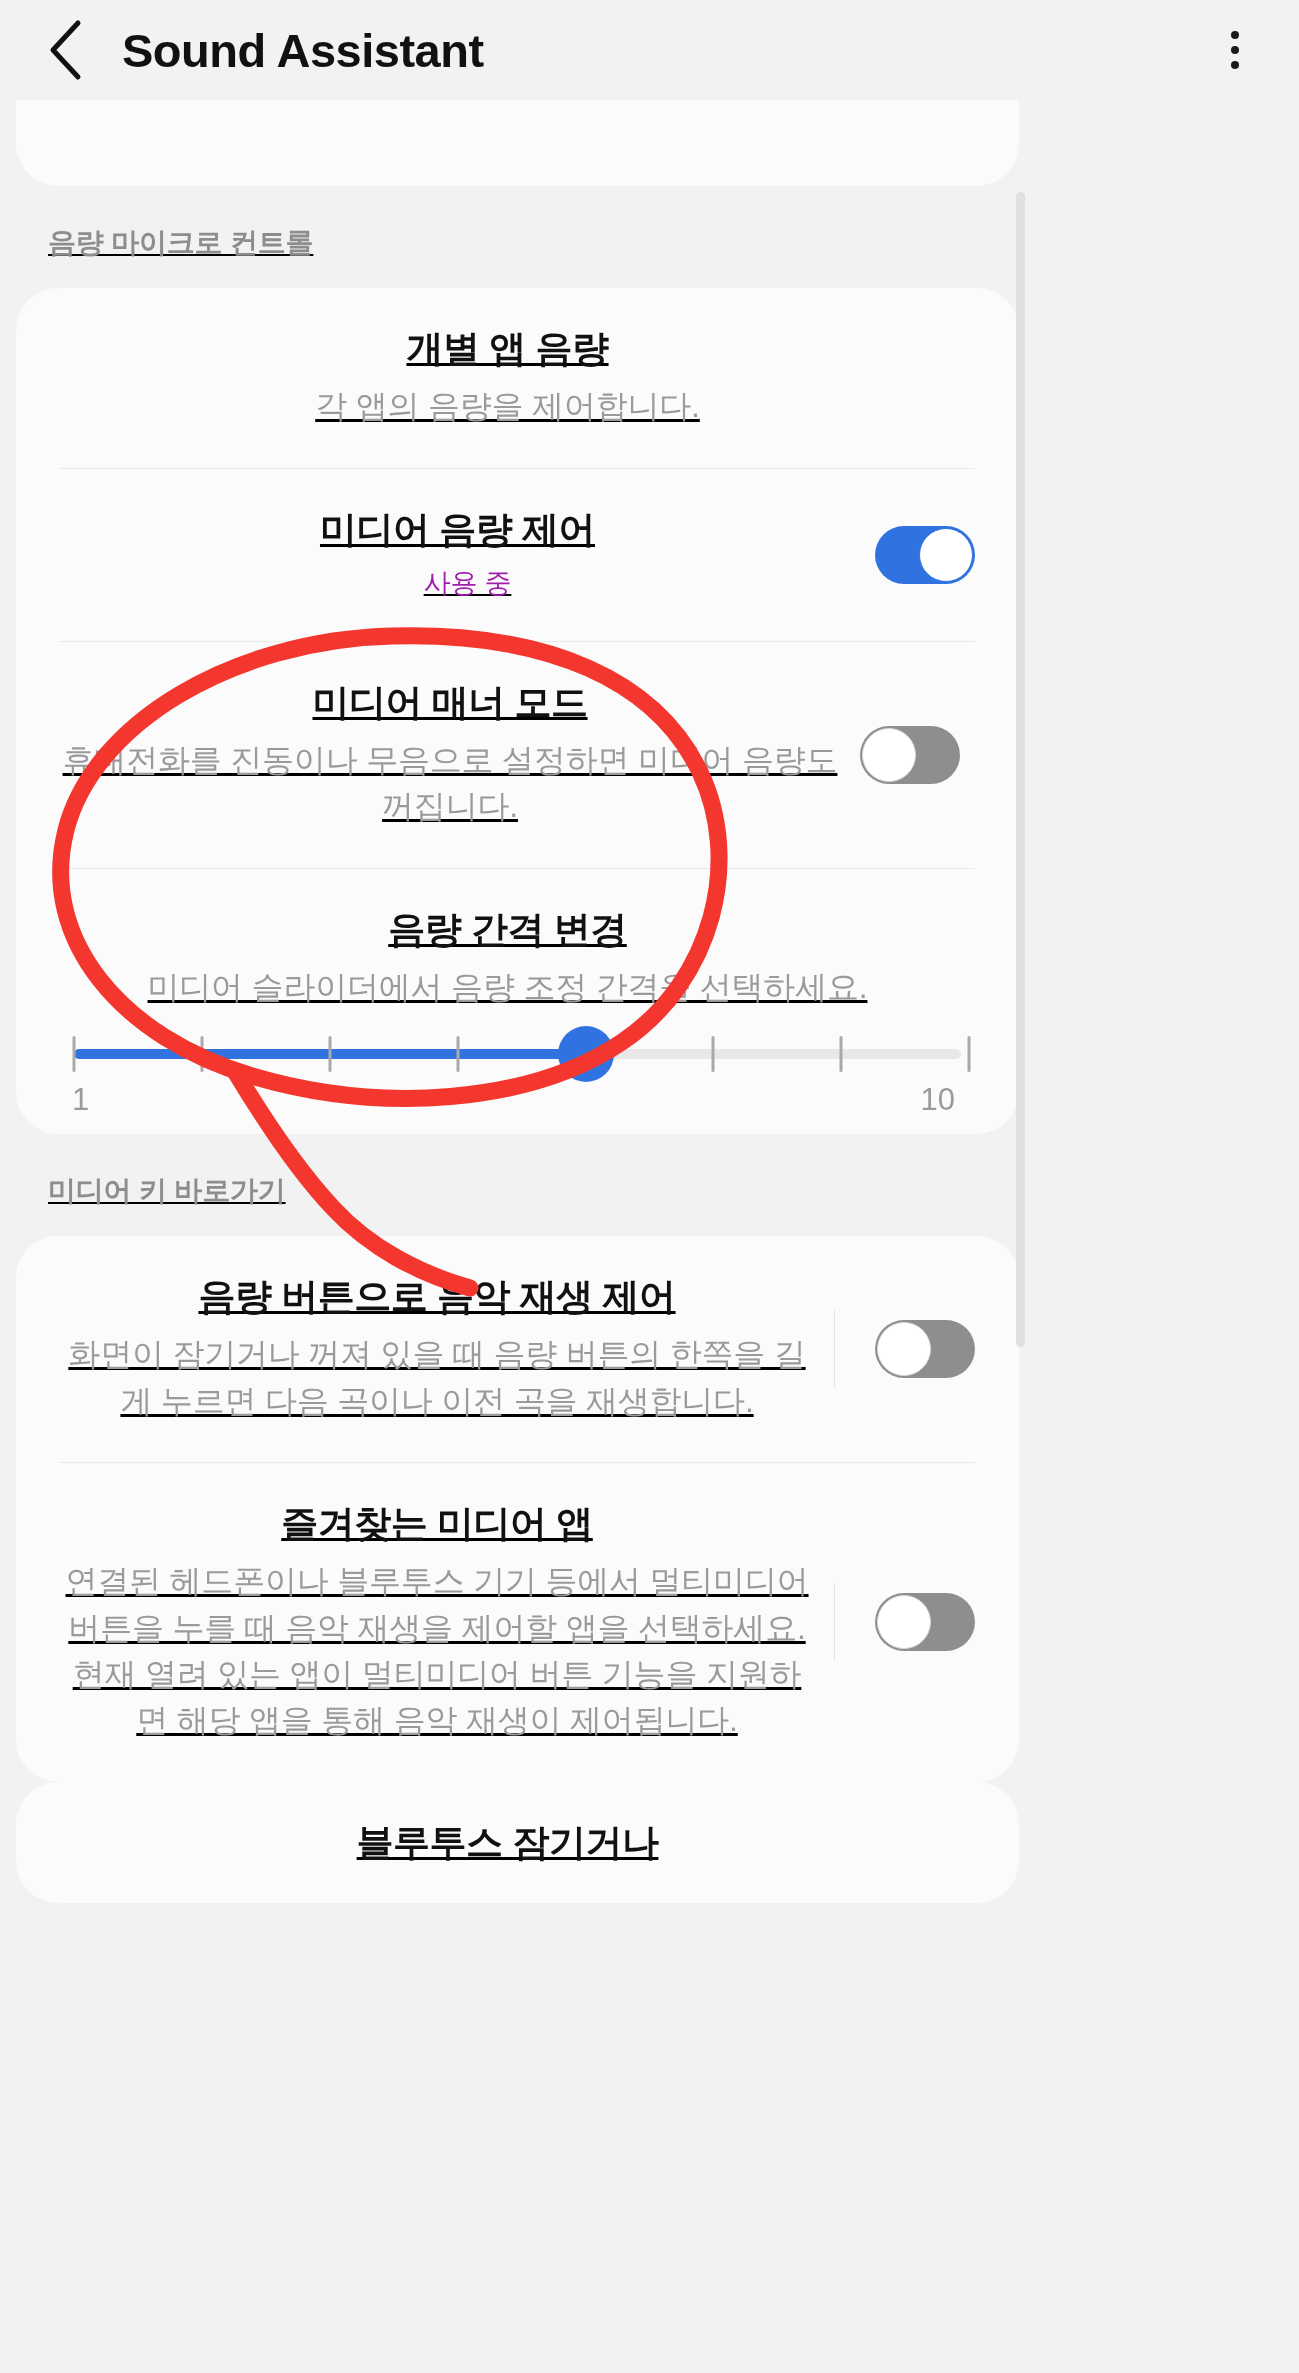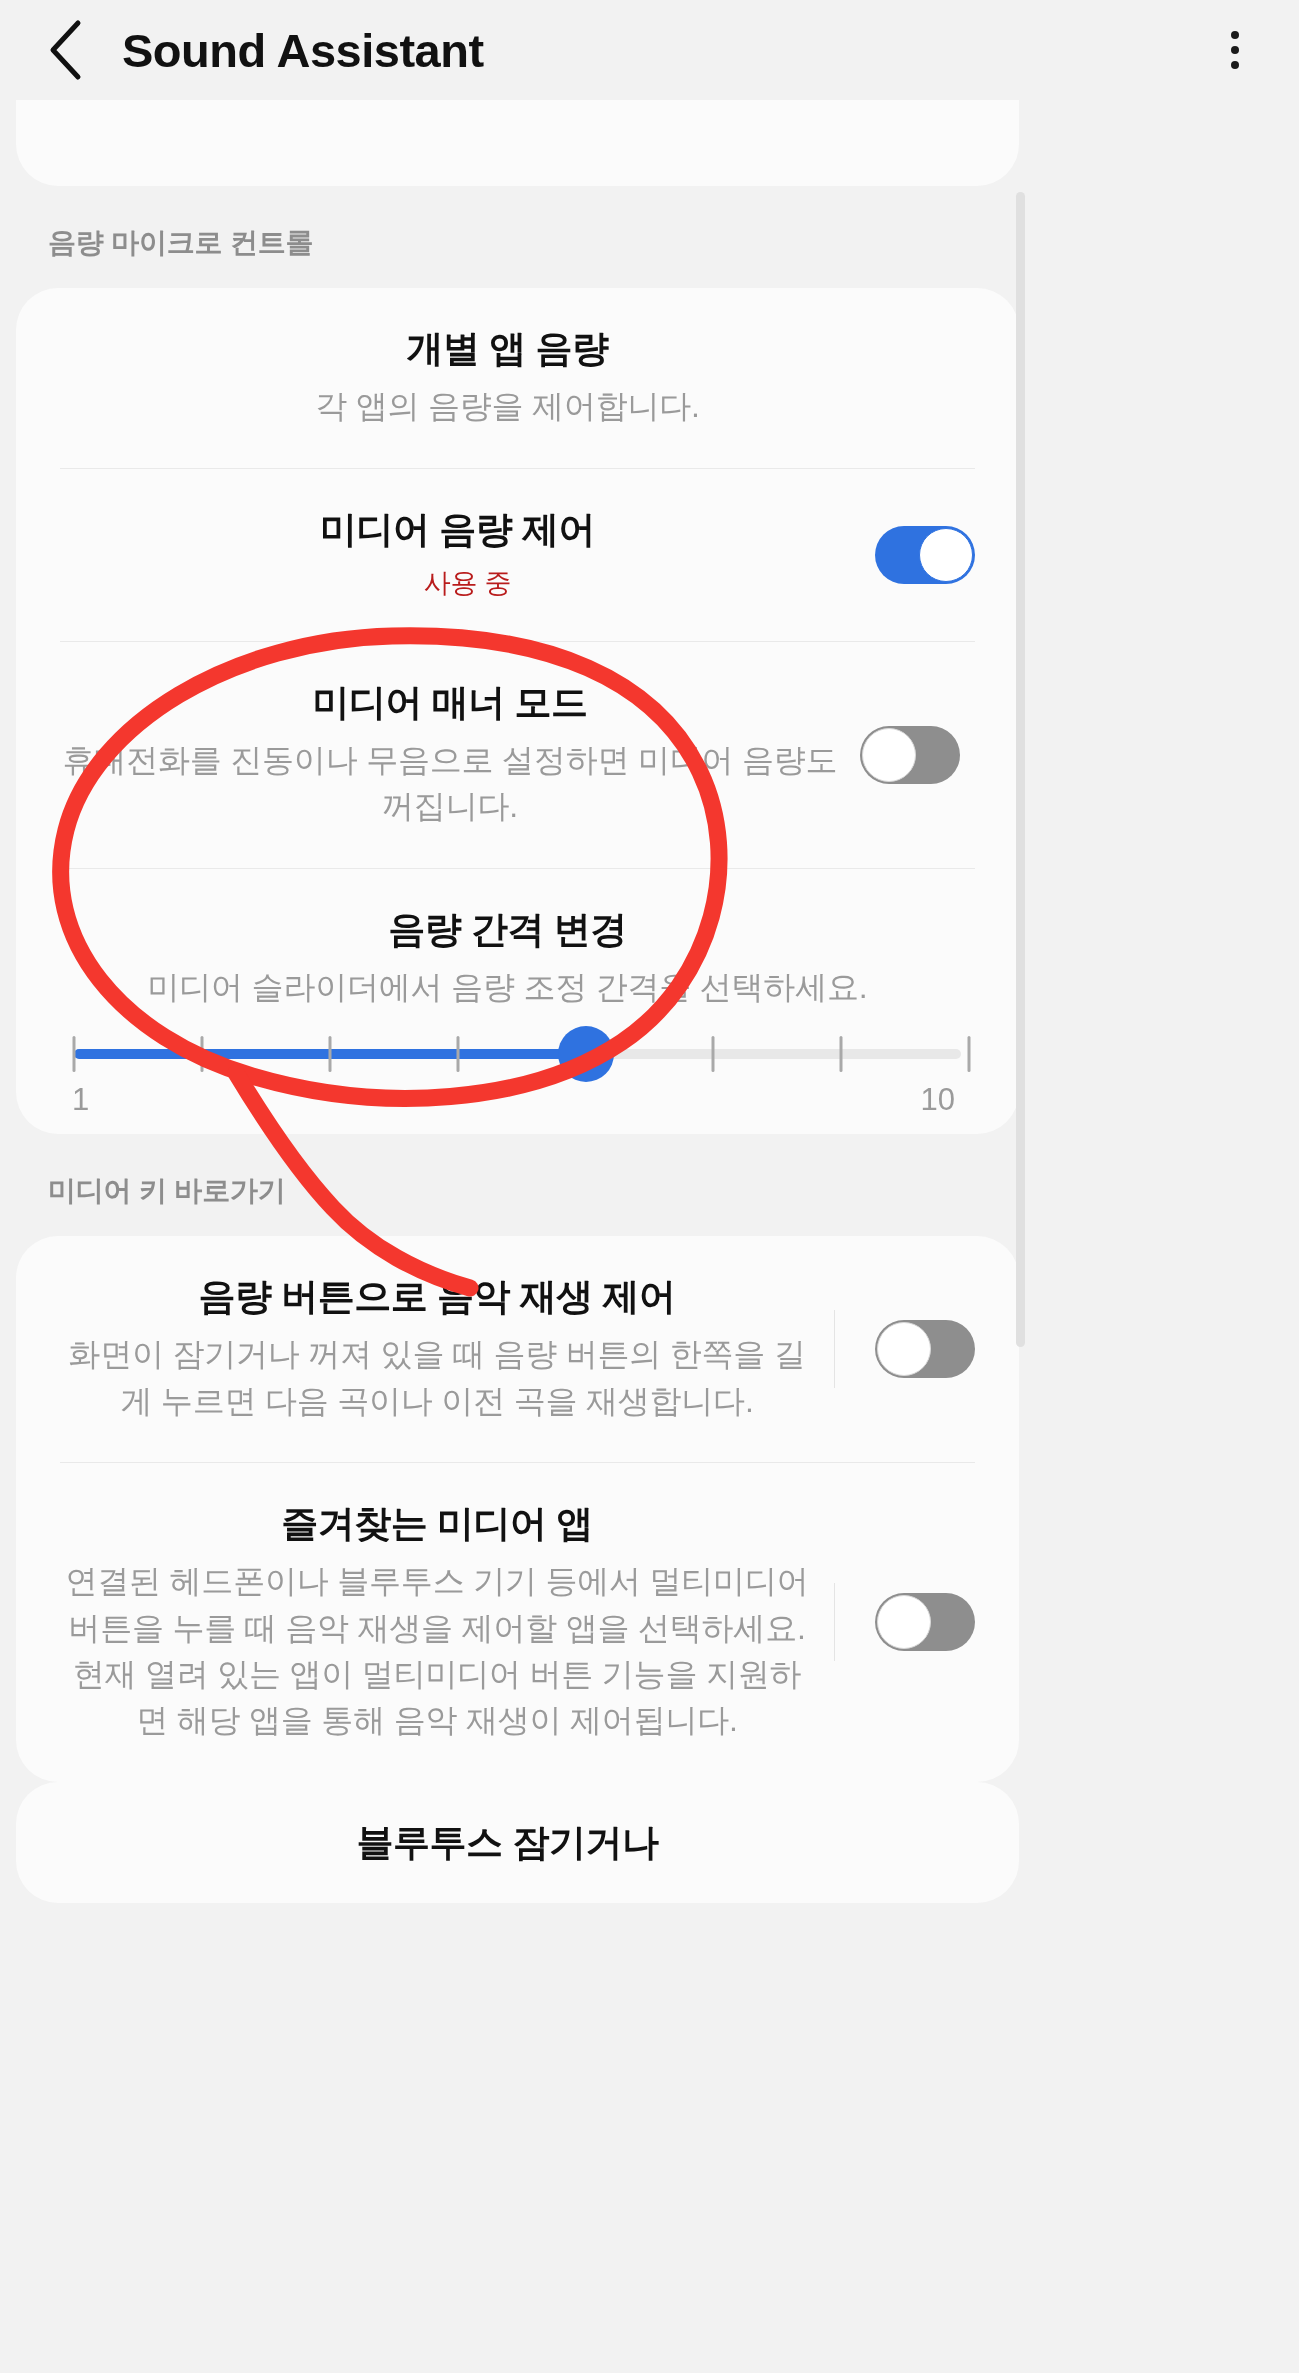--- a/index.html
+++ b/index.html
@@ -67,20 +67,21 @@
     background: #1a1a1a;
   }
 
   
   #scroll {
     position: absolute;
     top: 100px; left: 0;
     width: 1035px;
     height: 2273px;
     overflow: hidden;
+    text-decoration: underline;
   }
 
   .card {
     position: relative;
     margin: 0 16px;
     background: #fbfbfb;
     border-radius: 42px;
     text-align: center;
   }
 
@@ -106,21 +107,21 @@
     letter-spacing: -0.5px;
     line-height: 1.22;
   }
   .row-sub {
     margin-top: 12px;
     font-size: 32px;
     color: #9a9a9a;
     line-height: 1.45;
     letter-spacing: -0.2px;
   }
-  .row-sub.accent { color: #b91c1c; font-size: 27px; margin-left: 20px; }
+  .row-sub.accent { color: #a21caf; font-size: 27px; margin-left: 20px; }
 
   .divider {
     height: 1px;
     background: #e9e9e9;
     margin: 0 44px;
   }
 
   
   .switch-wrap {
     flex: 0 0 auto;

